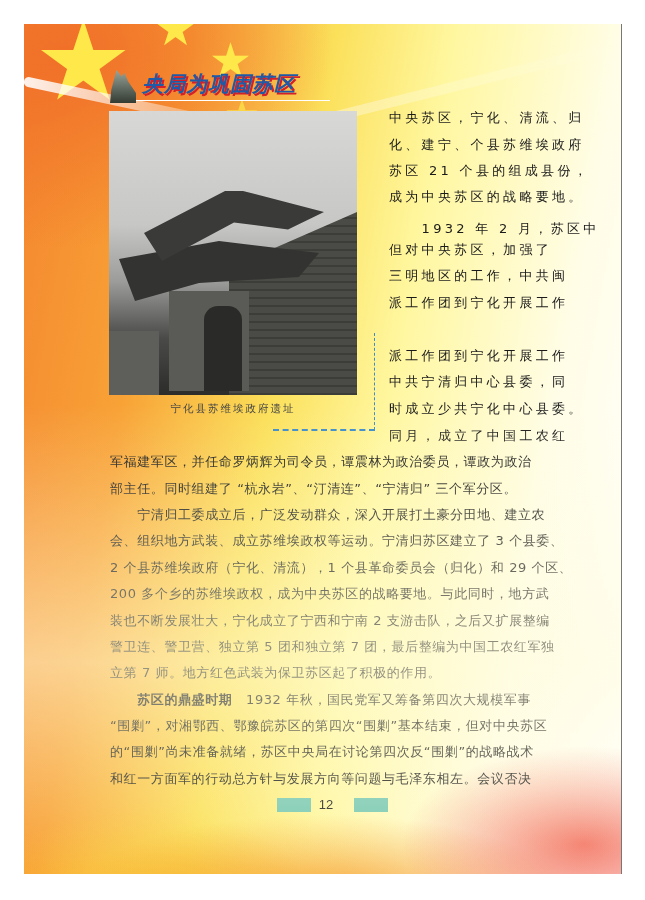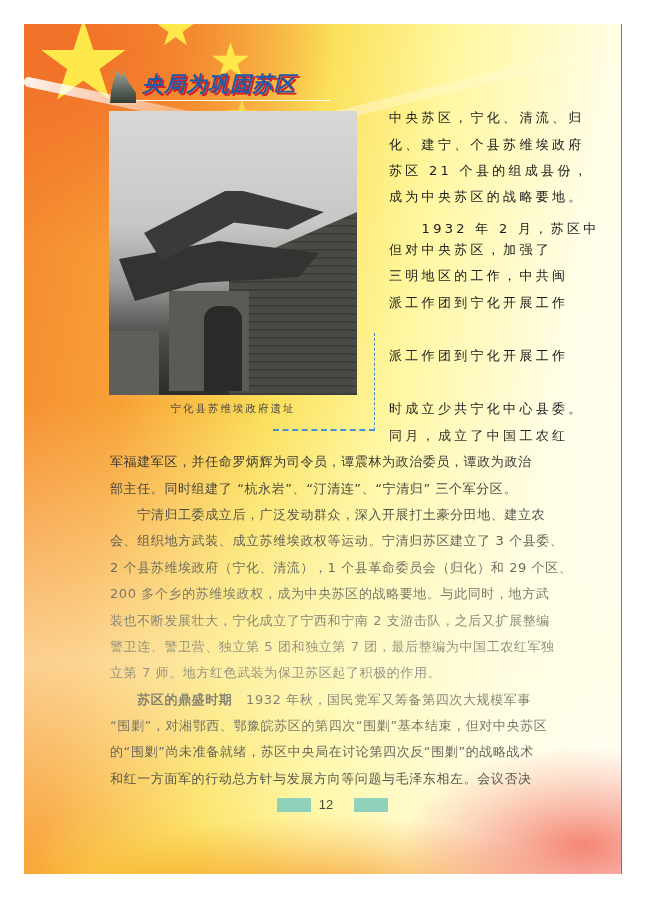--- a/index.html
+++ b/index.html
@@ -92,20 +92,21 @@
 
   <div class="line rcol" style="top:85px">中央苏区，宁化、清流、归</div>
   <div class="line rcol" style="top:112px">化、建宁、个县苏维埃政府</div>
   <div class="line rcol" style="top:138px">苏区 21 个县的组成县份，</div>
   <div class="line rcol" style="top:164px">成为中央苏区的战略要地。</div>
   <div class="line rcol" style="top:196px">　　1932 年 2 月，苏区中</div>
   <div class="line rcol" style="top:217px">但对中央苏区，加强了</div>
   <div class="line rcol" style="top:243px">三明地区的工作，中共闽</div>
   <div class="line rcol" style="top:270px">派工作团到宁化开展工作</div>
   <div class="line rcol" style="top:323px">派工作团到宁化开展工作</div>
+  <div class="line rcol" style="top:349px">中共宁清归中心县委，同</div>
   <div class="line rcol" style="top:376px">时成立少共宁化中心县委。</div>
   <div class="line rcol" style="top:403px">同月，成立了中国工农红</div>
 
   <div class="line mcol" style="top:429px">军福建军区，并任命罗炳辉为司令员，谭震林为政治委员，谭政为政治</div>
   <div class="line mcol" style="top:456px">部主任。同时组建了 “杭永岩”、“汀清连”、“宁清归” 三个军分区。</div>
   <div class="line mcol" style="top:482px">　　宁清归工委成立后，广泛发动群众，深入开展打土豪分田地、建立农</div>
   <div class="line mcol" style="top:508px">会、组织地方武装、成立苏维埃政权等运动。宁清归苏区建立了 3 个县委、</div>
   <div class="line mcol" style="top:535px">2 个县苏维埃政府（宁化、清流），1 个县革命委员会（归化）和 29 个区、</div>
   <div class="line mcol" style="top:561px">200 多个乡的苏维埃政权，成为中央苏区的战略要地。与此同时，地方武</div>
   <div class="line mcol" style="top:588px">装也不断发展壮大，宁化成立了宁西和宁南 2 支游击队，之后又扩展整编</div>

